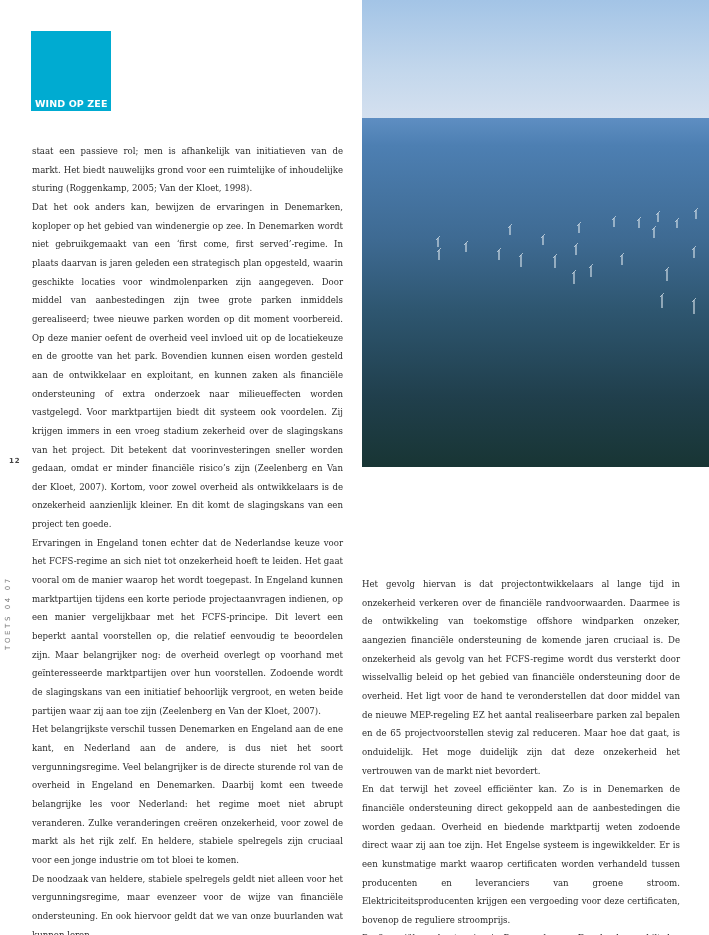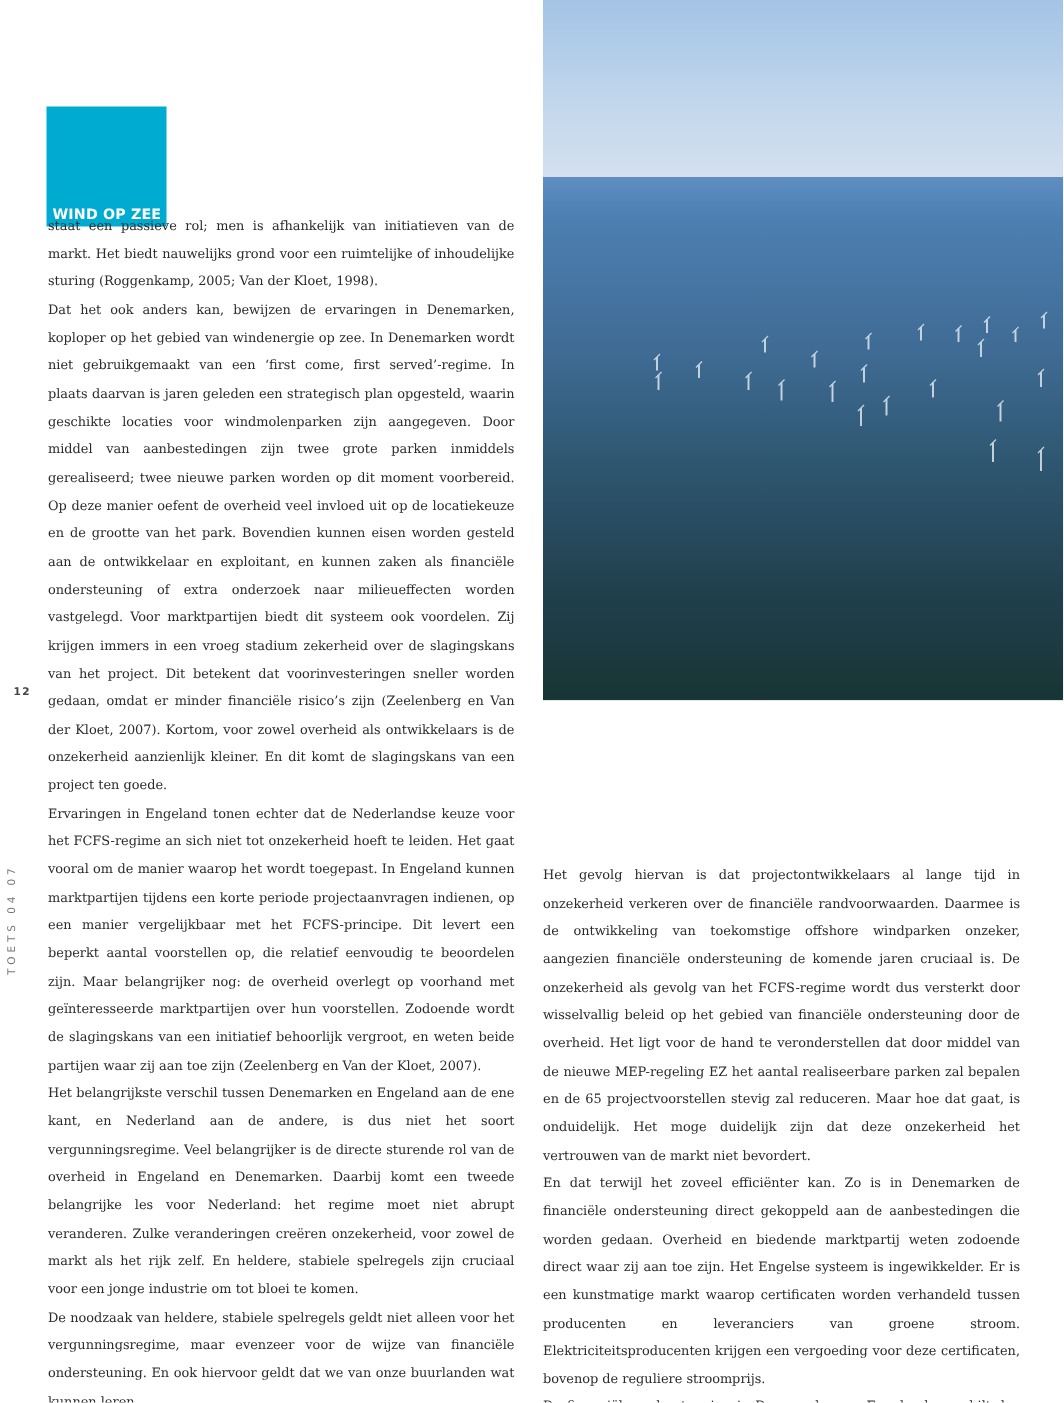--- a/index.html
+++ b/index.html
@@ -1,17 +1,17 @@
 <!DOCTYPE html>
 <html><head>
 <meta charset="utf-8">
 <style>
   html, body { margin: 0; padding: 0; background: #ffffff; }
   body { width: 709px; height: 935px; position: relative; overflow: hidden; font-family: "DejaVu Serif", serif; color: #2b2b2b; }
-  .section-tag { position: absolute; left: 31px; top: 31px; width: 80px; height: 80px; background: #00abd1; margin-top: 40px; }
+  .section-tag { position: absolute; left: 31px; top: 31px; width: 80px; height: 80px; background: #00abd1; }
   .section-tag span { position: absolute; left: 4px; bottom: 2px; color: #ffffff; font-family: "DejaVu Sans", sans-serif; font-weight: bold; font-size: 9.5px; letter-spacing: 0.1px; }
   .page-number { position: absolute; left: 9px; top: 457px; font-family: "DejaVu Sans", sans-serif; font-weight: bold; font-size: 7px; color: #444; letter-spacing: 1px; }
   .journal { position: absolute; left: 4px; top: 650px; transform-origin: left top; transform: rotate(-90deg); font-family: "DejaVu Sans", sans-serif; font-size: 7px; color: #777; letter-spacing: 2.6px; white-space: nowrap; }
   .col { position: absolute; font-size: 8.6px; line-height: 18.65px; text-align: justify; }
   .col p { margin: 0; }
   .col-left-top { left: 32px; top: 142px; width: 311px; }
   .col-right { left: 362px; top: 575px; width: 318px; }
   .photo { position: absolute; left: 362px; top: 0; width: 347px; height: 467px; overflow: hidden; }
   .photo svg { display: block; }
 </style>

